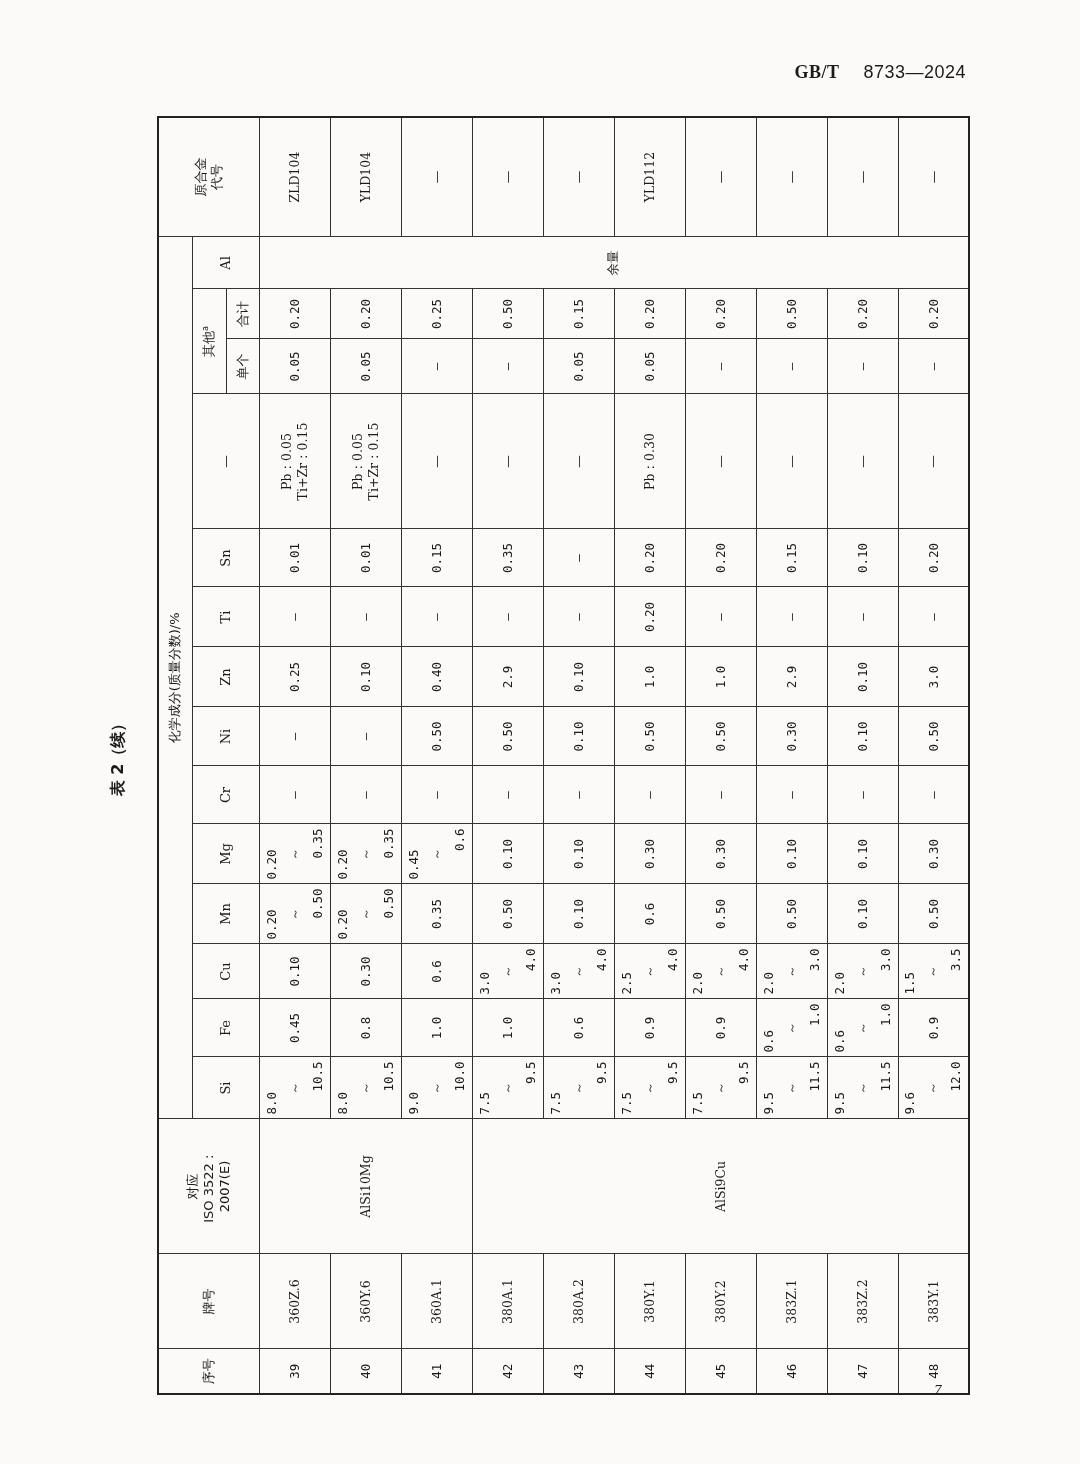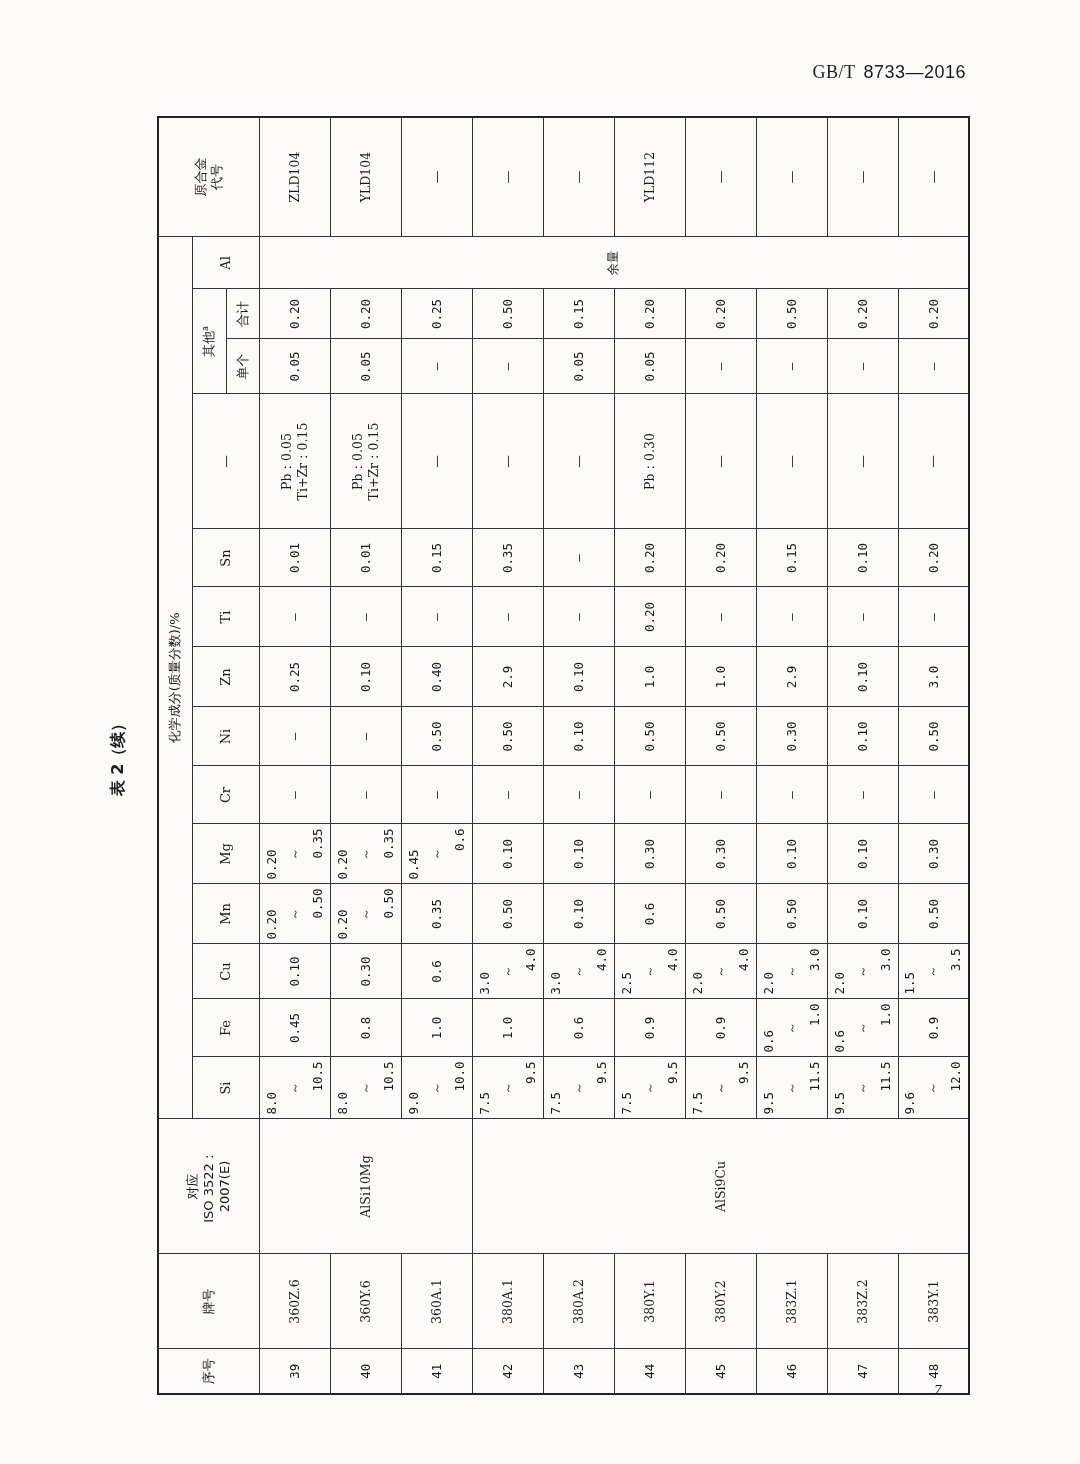--- a/index.html
+++ b/index.html
@@ -6,21 +6,21 @@
   body {
     width:1080px; height:1464px; position:relative; overflow:hidden;
     background:#fbfaf8;
     font-family:"DejaVu Serif", "Liberation Serif", serif;
     color:#1b1b1b;
   }
   .std-code {
     position:absolute; right:114px; top:62px;
     font-family:"Liberation Sans", sans-serif; font-size:18px; letter-spacing:0.5px;
   }
-  .std-code b { font-family:"Liberation Serif", serif; font-weight:normal; margin-right:8px; }
+  .std-code b { font-family:"Liberation Serif", serif; font-weight:bold; margin-right:24px; }
   .page-num {
     position:absolute; left:934px; top:1382px;
     font-family:"Liberation Serif", serif; font-style:italic; font-size:15px;
   }
   .caption {
     position:absolute; left:118px; top:756px;
     transform:translate(-50%,-50%) rotate(-90deg);
     font-family:"DejaVu Sans", sans-serif; font-weight:bold; font-size:16px; white-space:nowrap;
   }
   .rot-wrap {
@@ -47,21 +47,21 @@
   .range { display:flex; flex-direction:column; justify-content:space-between; height:60px; line-height:14px; }
   .range span { display:block; }
   .range.l span:first-child { text-align:left; padding-left:4px; }
   .range.l span:last-child { text-align:right; padding-right:4px; }
   .multiline span { display:block; line-height:16px; }
   sup { font-size:8px; }
 </style>
 </head>
 <body>
 
-<div class="std-code"><b>GB/T</b><span>8733—2016</span></div>
+<div class="std-code"><b>GB/T</b><span>8733—2024</span></div>
 
 <div class="caption">表 2（续）</div>
 
 <div class="rot-wrap">
   <table>
     <colgroup>
       <col style="width:45px">
         <col style="width:95px">
         <col style="width:135px">
       <col style="width:62px">

